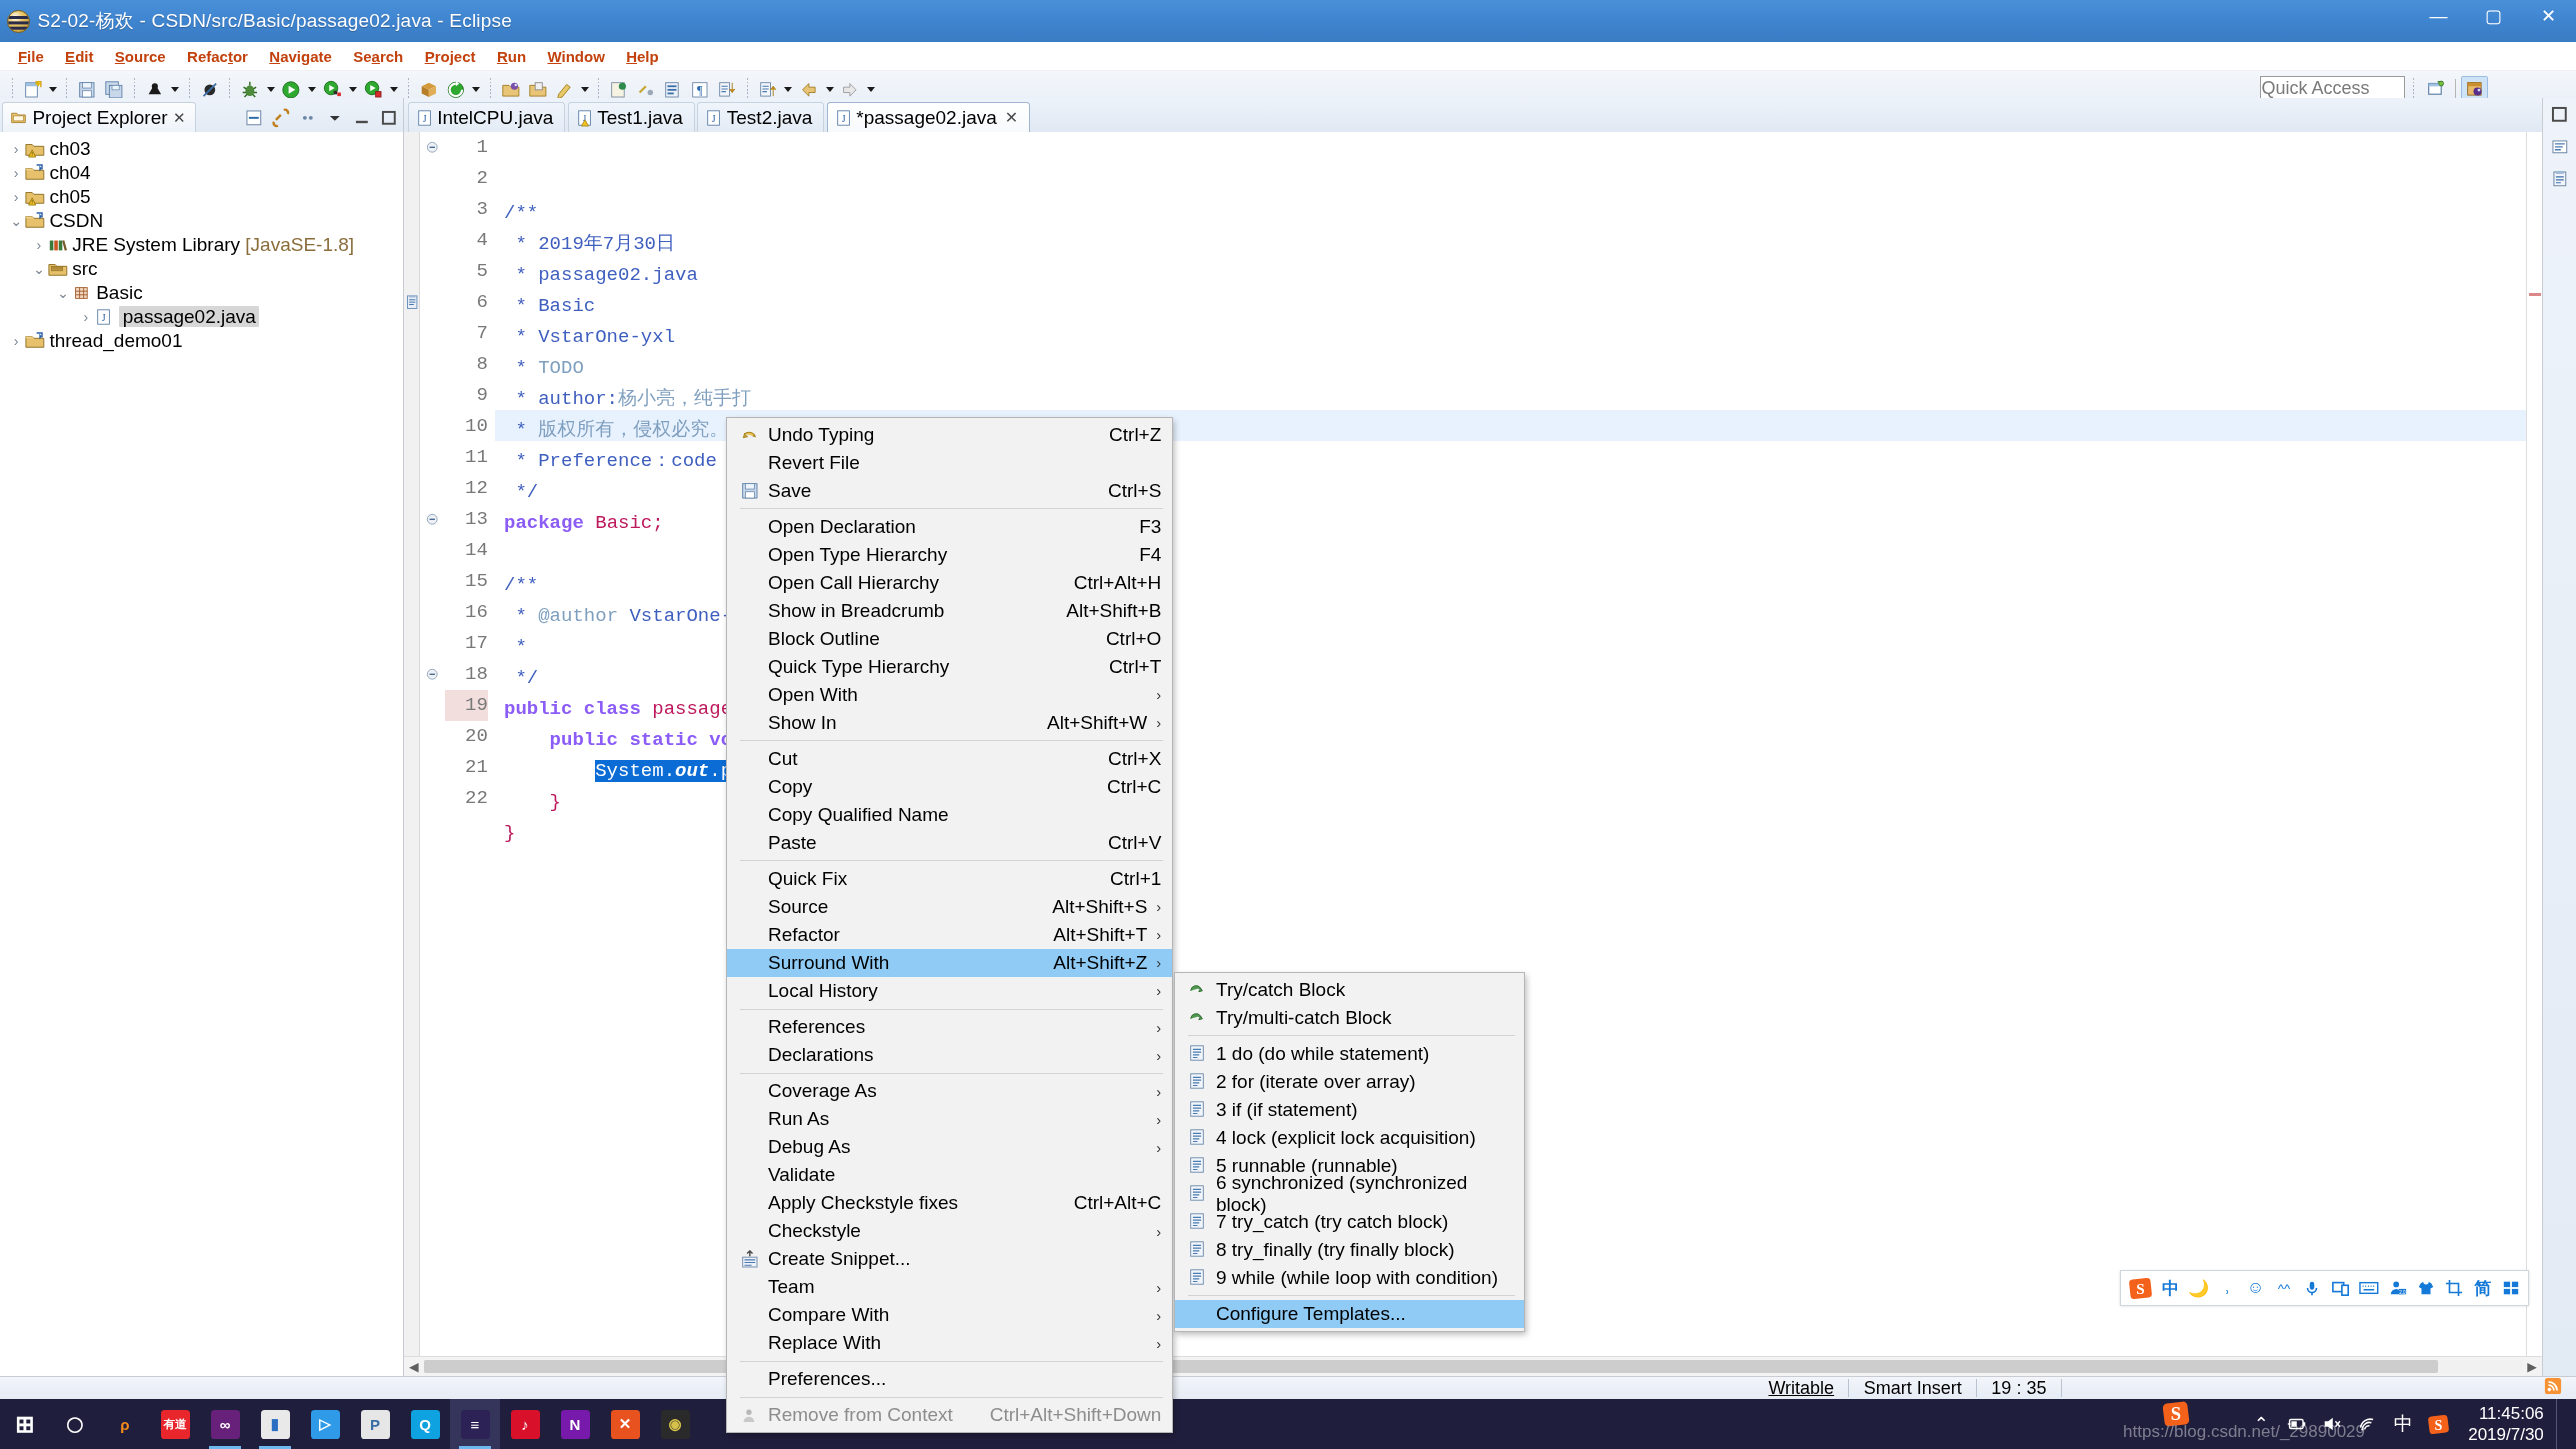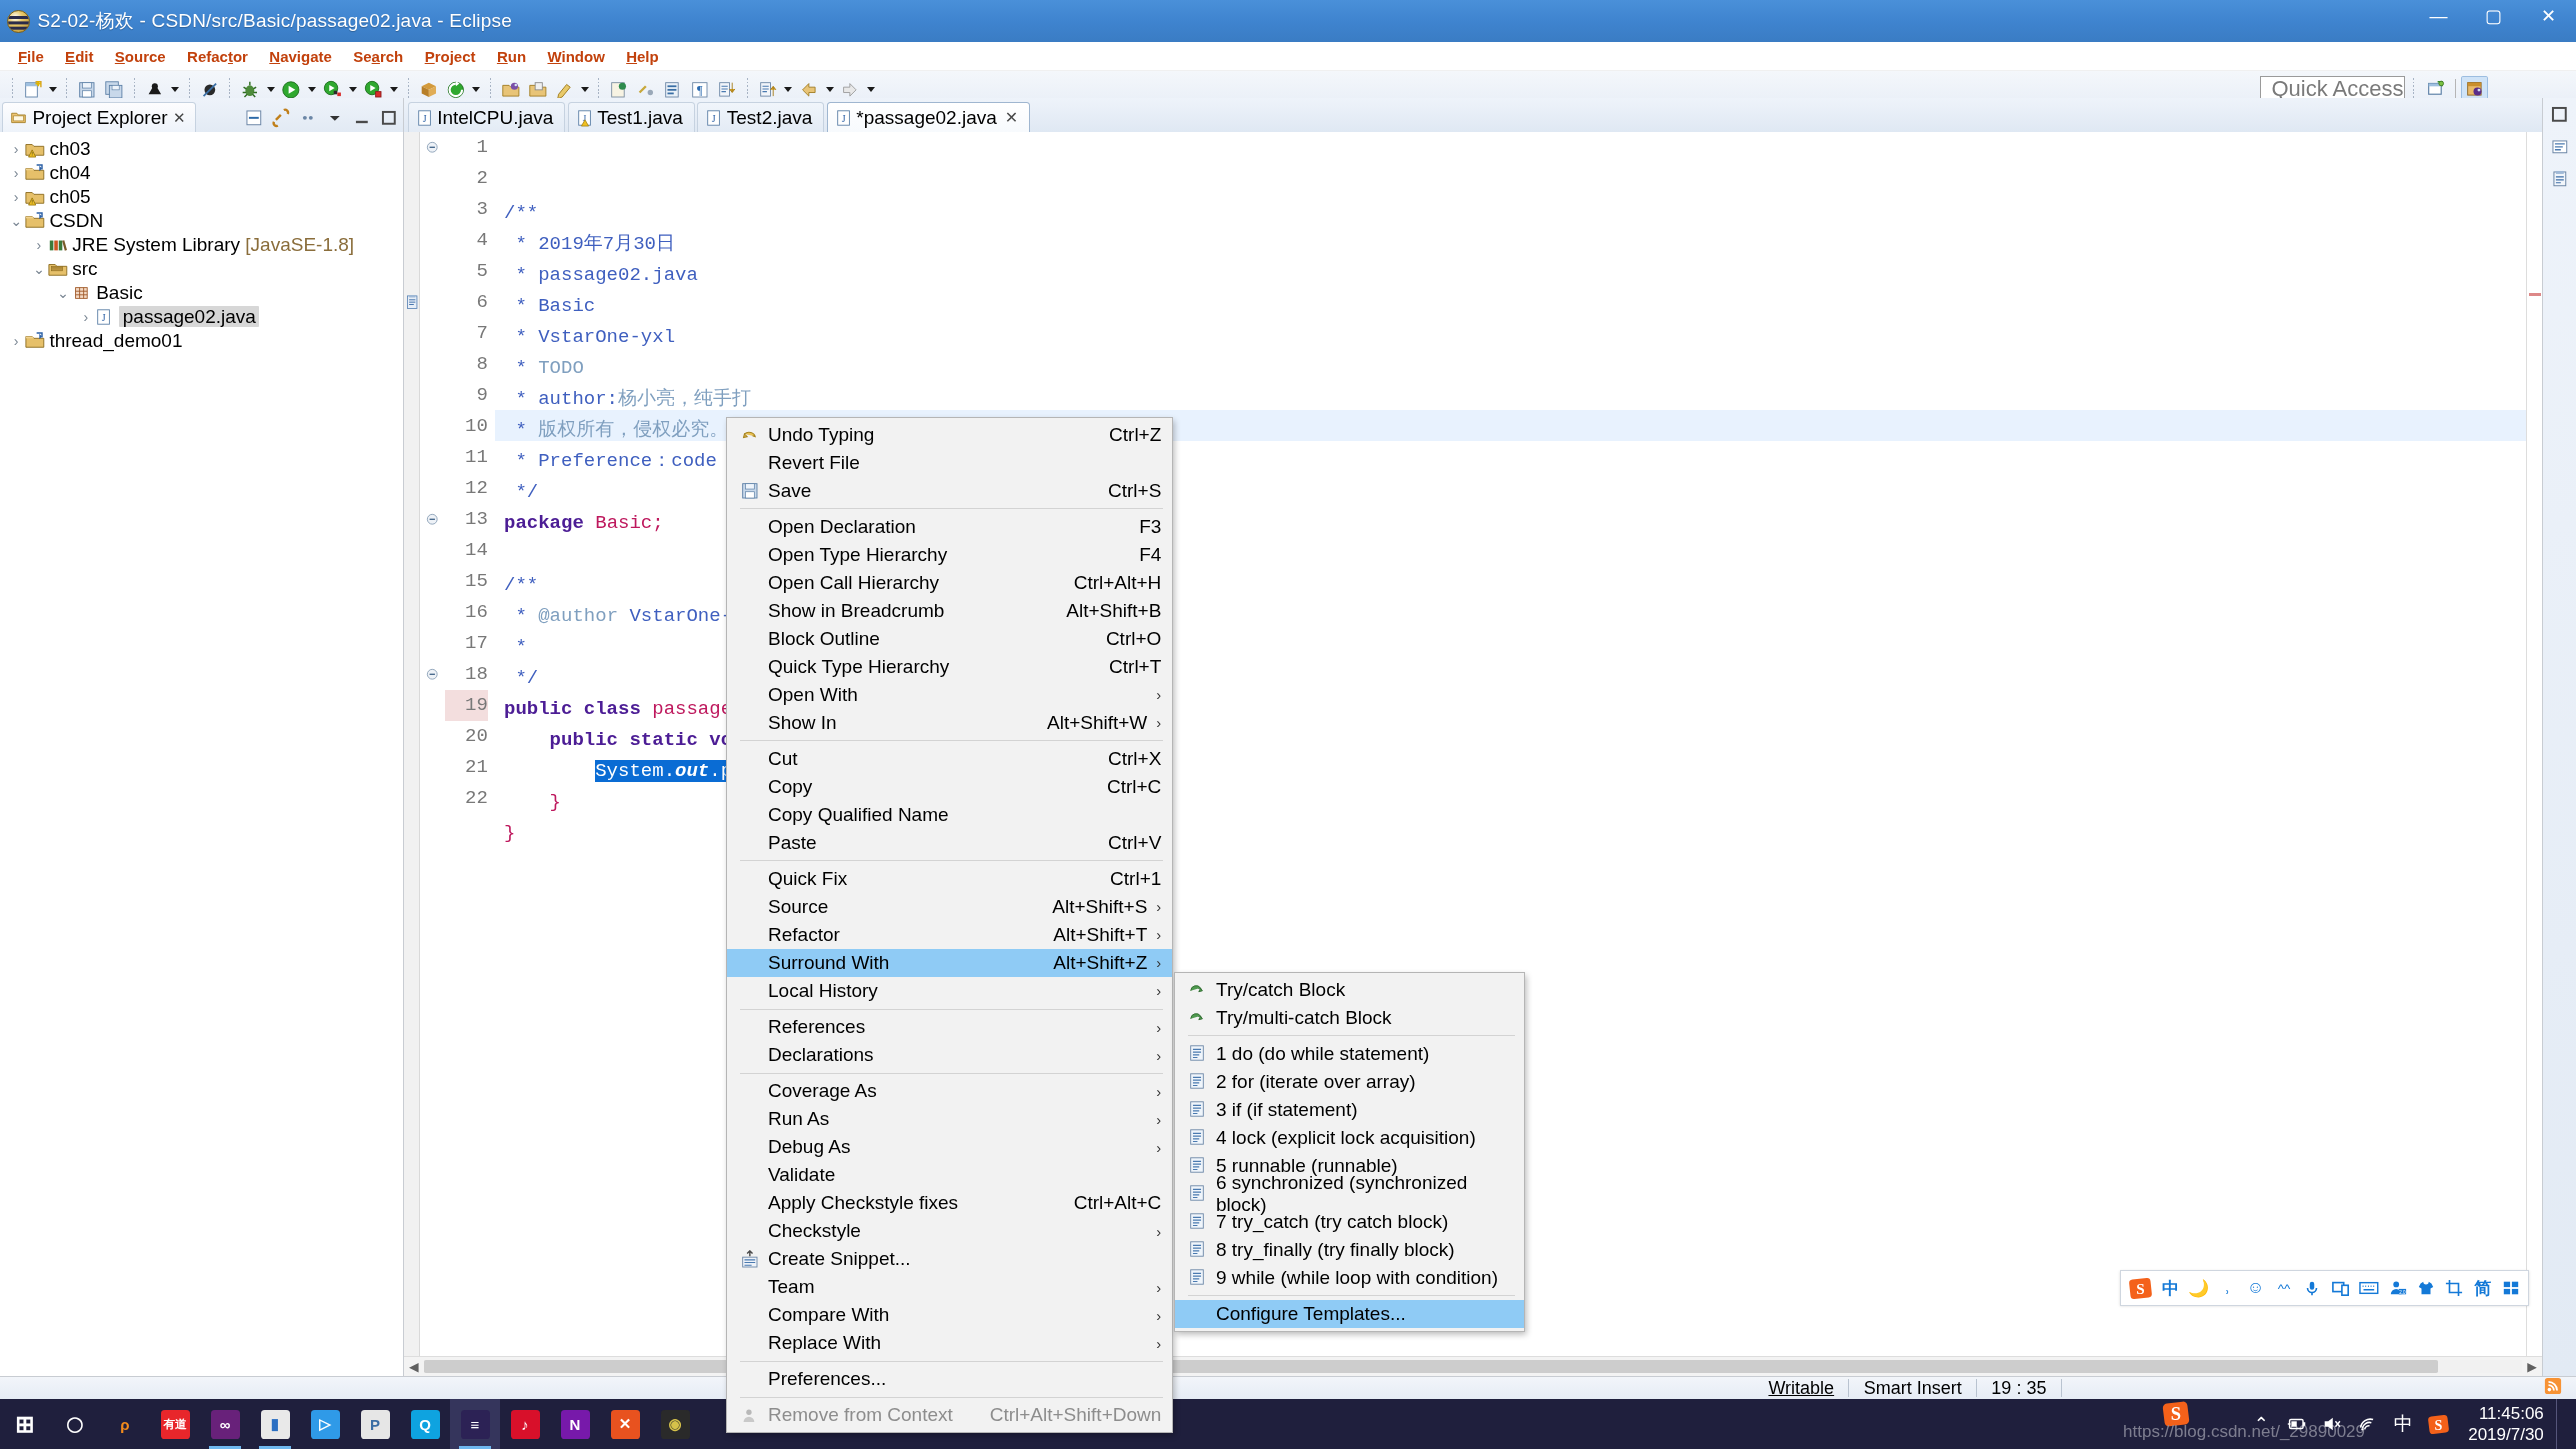--- a/index.html
+++ b/index.html
@@ -55,21 +55,21 @@
   .tb-btn{ width:27px;height:27px;display:flex;align-items:center;justify-content:center;flex:none;
            position:relative;}
   .tb-arrow{ width:14.3px;height:27px;display:flex;align-items:center;justify-content:center;flex:none;}
   .tb-arrow::after{ content:""; border-left:4.5px solid transparent;border-right:4.5px solid transparent;
                     border-top:5.4px solid #1a1a1a;}
   .ic{ width:19.7px;height:19.7px;display:block;}
 
   #quick-access-wrap{ position:absolute; right:88px; top:5.4px; display:flex; align-items:center;}
   #quick-access{
     width:145px;height:25px;border:0.9px solid #9a9a9a;background:#fff;
-    font-size:22px;color:#7a7a7a;padding-left:10px;line-height:23px;
+    font-size:18px;color:#7a7a7a;padding-left:0;line-height:23px;
   }
   .qa-sep{ width:0.9px;height:21.5px;margin:0 8px;
     background:repeating-linear-gradient(to bottom,#a7b3c4 0 1.8px, transparent 1.8px 3.6px);}
   .persp-btn{width:27px;height:25px;display:flex;align-items:center;justify-content:center;}
   .persp-btn.active{background:#cfe3f7;border:0.9px solid #9cbde0;border-radius:1.8px;}
 
   
   #workbench{ position:absolute; left:0; top:98px; right:0; bottom:73px; display:flex; background:#f5f6f8;}
 
   
@@ -109,21 +109,21 @@
   #vruler{ width:16px; background:#f1f1f1; border-right:0.9px solid #d9d9d9; flex:none; position:relative;}
   #gutter{ width:25px; background:#fff; flex:none; position:relative;}
   #linenums{ width:50px; flex:none; text-align:right; padding-right:7.2px; color:#787878;
              font-family:"Liberation Mono", monospace; font-size:19px; background:#fff;}
   #code{ flex:1; position:relative; font-family:"Liberation Mono", monospace; font-size:19px;
          white-space:pre; overflow:hidden;}
   .cline{ height:31px; line-height:31px; }
   .ln{ height:31px; line-height:31px;}
   .cmt{ color:#3f5fbf; }
   .cmt-tag{ color:#7f9fbf; }
-  .kw{ color:#4c1d95; font-weight:bold;text-align:center;}
+  .kw{ color:#8b5cf6; font-weight:bold;text-align:center;}
   .fld{ color:#be185d;}
   .ital{ font-style:italic; font-weight:bold;}
   .selhl{ background:#0a6cd4; color:#fff;}
   .linehl{ position:absolute; left:0; right:0; height:31px; background:#e8f2fe;}
   #overview-ruler{ width:16px; background:#fff; border-left:0.9px solid #ddd; flex:none; position:relative;}
   #hscroll{ height:19.7px; background:#f3f3f3; border-top:0.9px solid #ddd; display:flex; align-items:center;}
   #hscroll .arrowL,#hscroll .arrowR{ width:19.7px;height:19.7px;display:flex;align-items:center;
        justify-content:center;color:#606060;font-size:12.5px;}
   #hscroll .track{ flex:1; height:12.5px; background:#f1f1f1; position:relative;}
   #hscroll .thumb{ position:absolute; left:0; top:0; height:12.5px; width:96%; background:#cdcdcd; border-radius:1.8px;}

